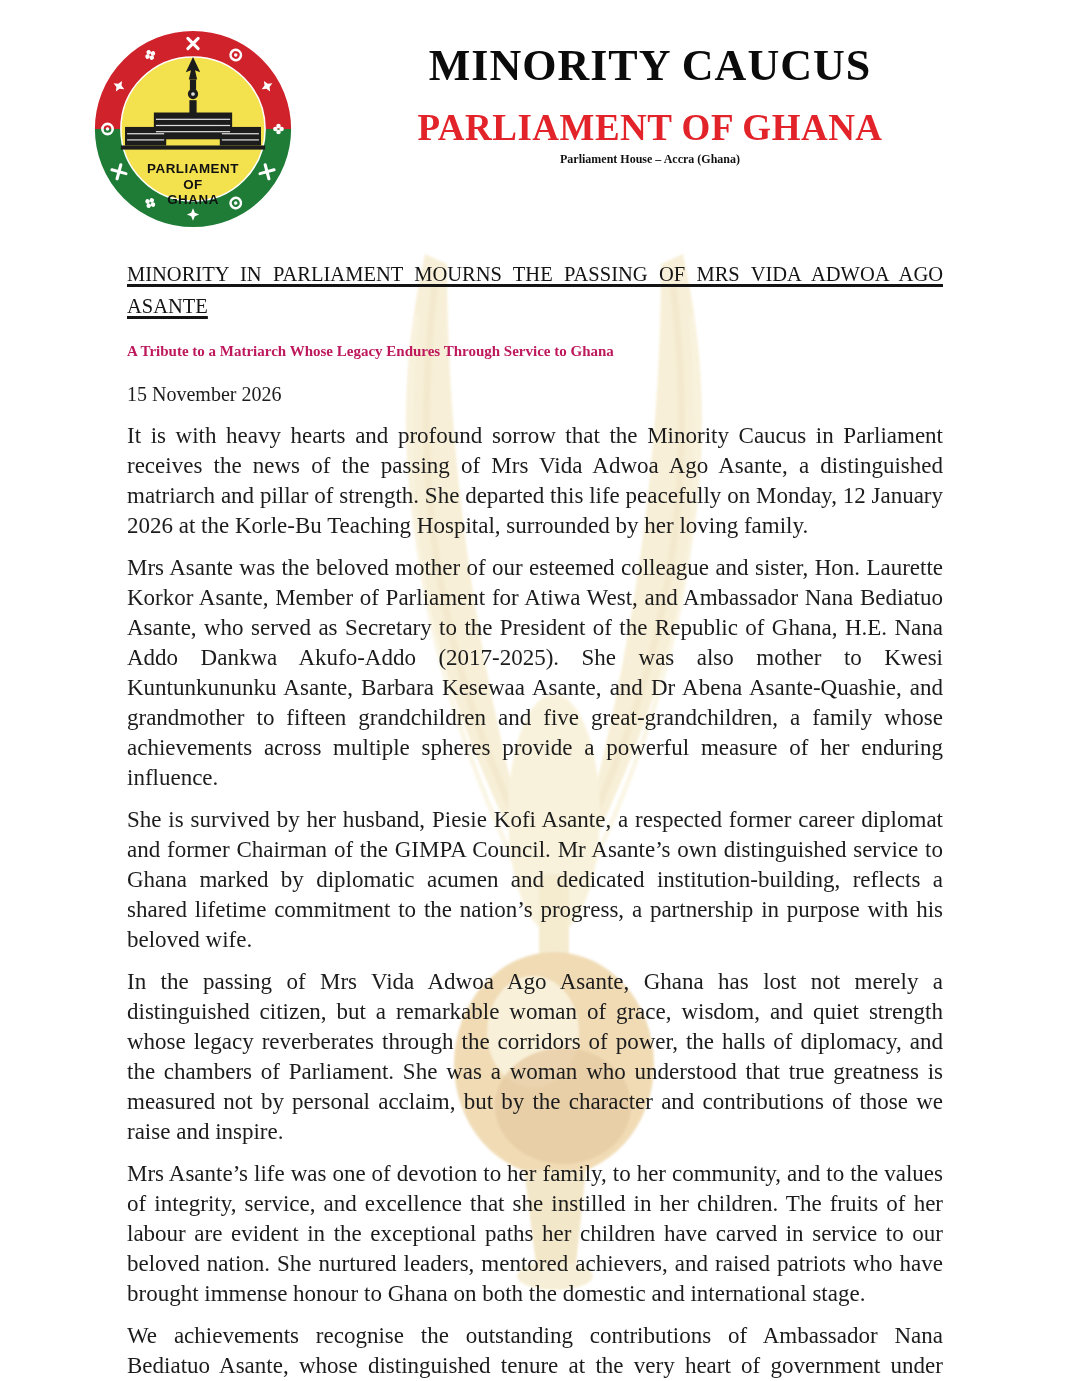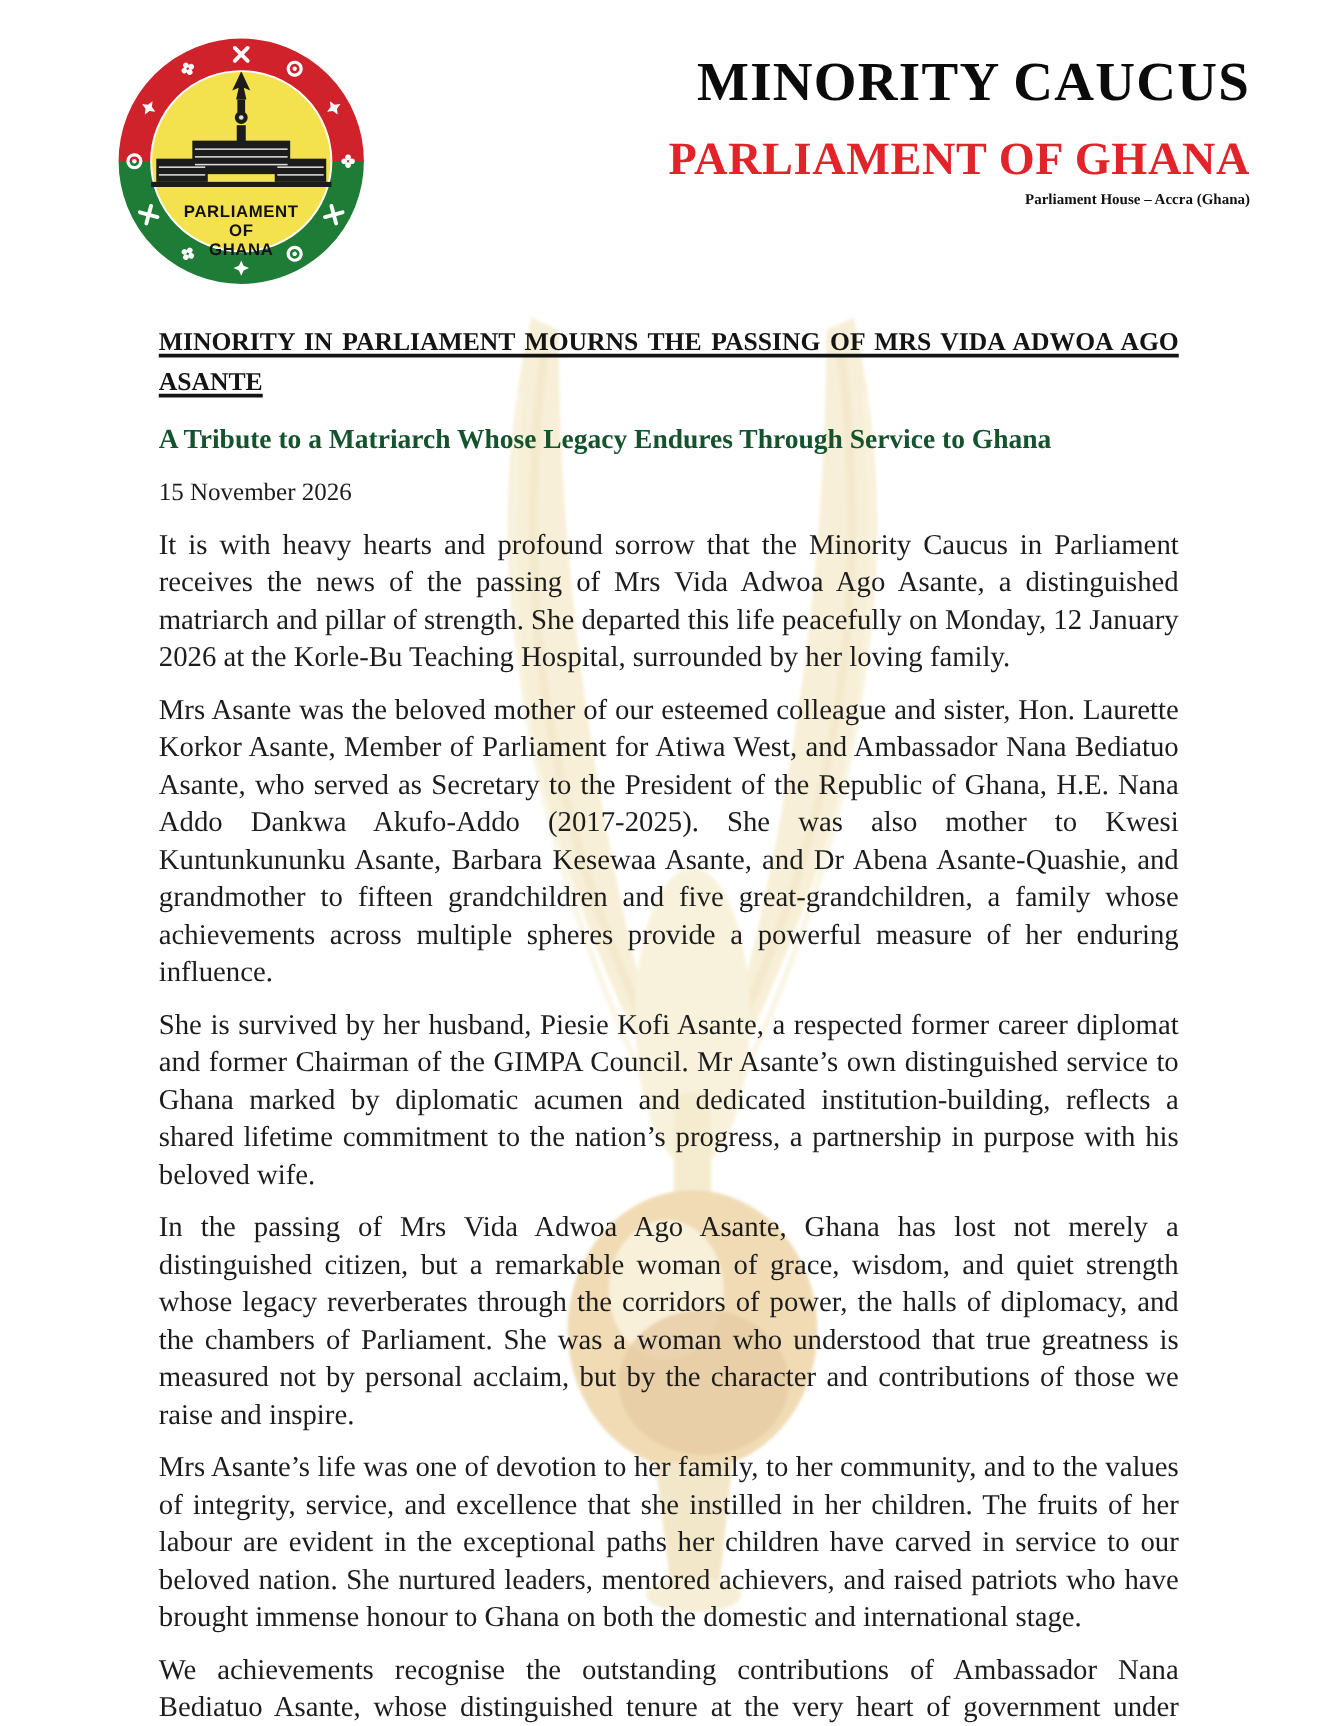--- a/index.html
+++ b/index.html
@@ -17,35 +17,35 @@
   .watermark {
     position:absolute; left:325px; top:228px;
     width:455px; height:1075px;
     opacity:0.5; filter:blur(1.2px);
     pointer-events:none; z-index:0;
   }
 
   .header { position:relative; margin:26px 125px 0 125px; height:212px; z-index:1; }
   .logo { position:absolute; left:-35px; top:0; width:206px; height:206px; }
   .logo svg { width:100%; height:100%; display:block; }
-  .header-text { position:absolute; left:175px; top:0; width:700px; text-align:right; }
+  .header-text { position:absolute; left:175px; top:0; width:700px; text-align:center; }
   .caucus-title { font-size:44px; font-weight:bold; letter-spacing:1px; margin-top:14px; color:#0b0b0b; }
   .org-title { font-size:37px; font-weight:bold; color:#e3232a; margin-top:15px; letter-spacing:0.5px; }
   .address { font-size:12px; font-weight:bold; margin-top:3px; color:#111; }
 
   .content { position:relative; margin:20px 125px 0 127px; z-index:1; }
   .headline {
-    font-size:20.5px; font-weight:bold; line-height:32px;
+    font-size:20.5px; font-weight:normal; line-height:32px;
     text-align:justify;
     text-decoration:underline;
     text-decoration-thickness:2.5px;
     text-underline-offset:3px;
     margin:0; color:#141414;
   }
-  .subheadline { font-size:22px; font-weight:bold; line-height:30px; margin:14px 0 0; color:#14532d; }
+  .subheadline { font-size:15px; font-weight:bold; line-height:30px; margin:14px 0 0; color:#be185d; }
   .date { font-size:20px; line-height:30px; margin:13px 0 0; }
   .para { font-size:23px; line-height:30px; text-align:justify; margin:12px 0 0; }
 </style>
 </head>
 <body>
 
 <div class="page">
 
   <svg class="watermark" viewBox="0 0 455 1075" aria-hidden="true">
 

